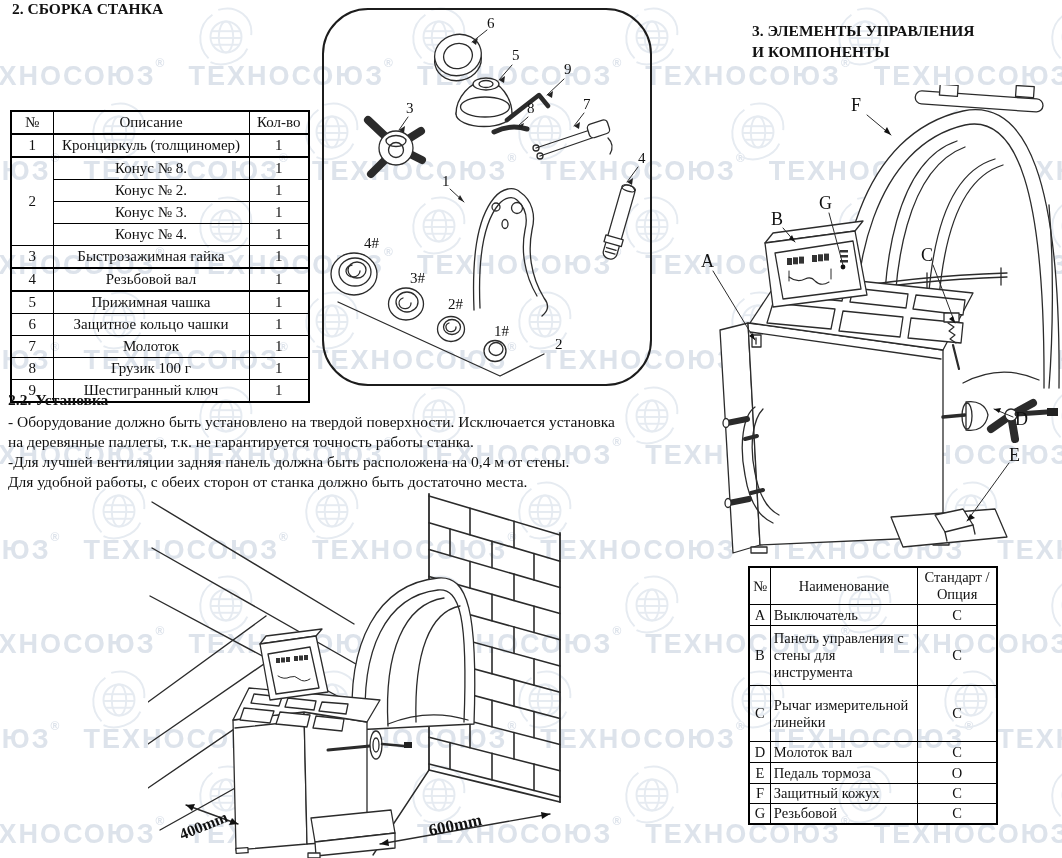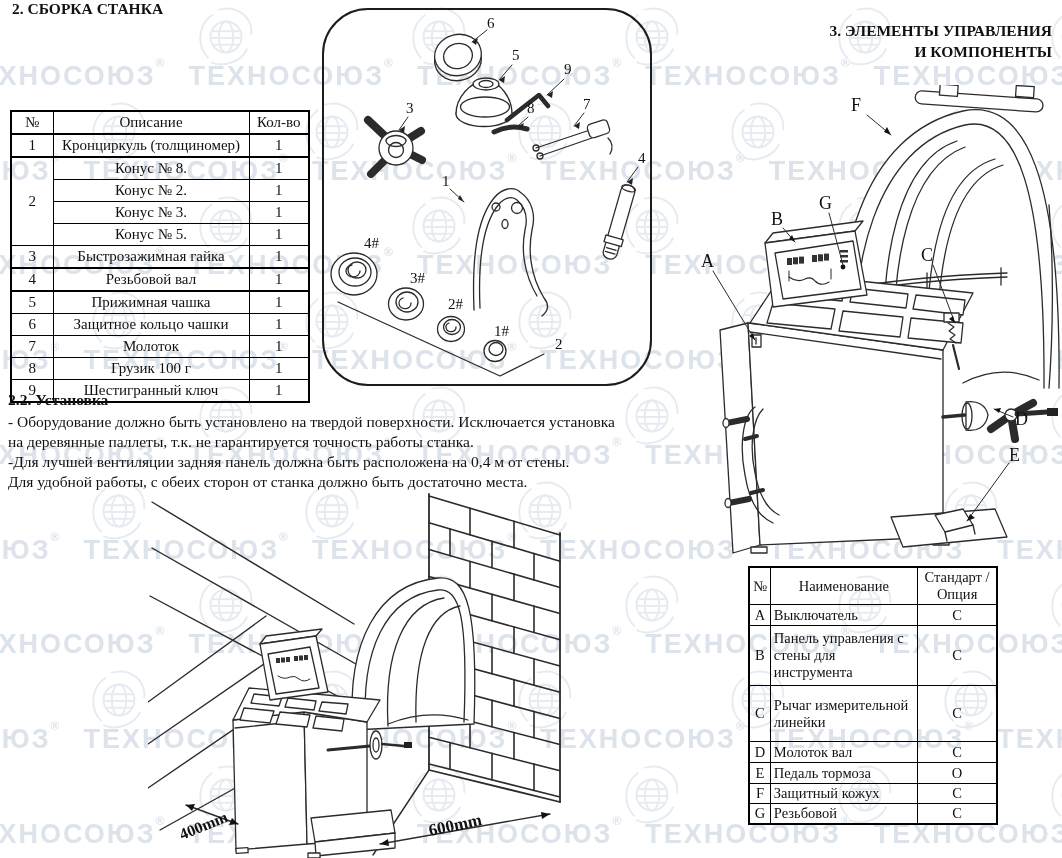--- a/index.html
+++ b/index.html
@@ -19,21 +19,21 @@
   table{border-collapse:collapse;}
   #parts-table{position:absolute;left:10px;top:110px;z-index:1;font-size:15px;}
   #parts-table td,#parts-table th{border:1px solid #000;text-align:center;padding:0 3px;height:21px;font-weight:normal;}
   #parts-table{border:2px solid #000;}
   #parts-table tr.thick td{border-bottom-width:2.5px;}
   #parts-table tr.hthick th{border-bottom-width:2px;}
   
   #exploded-box{position:absolute;left:322px;top:8px;width:326px;height:374px;z-index:1;
                 border:2.5px solid #1c1c1c;border-radius:46px;background:transparent;}
   
-  #sec3-title{position:absolute;left:752px;top:20px;width:300px;text-align:right;z-index:1;
+  #sec3-title{position:absolute;left:752px;top:20px;width:300px;text-align:left;z-index:1;
               font-weight:bold;font-size:15.5px;line-height:21px;}
   
   #comp-table{position:absolute;left:748px;top:566px;z-index:1;font-size:14.5px;background:transparent;}
   #comp-table td,#comp-table th{border:1.5px solid #000;padding:1px 3px;font-weight:normal;}
   #comp-table{border:2px solid #000;}
   #comp-table .c{text-align:center;}
   
   #sub22{position:absolute;left:8px;top:390px;width:640px;z-index:1;font-size:15.5px;line-height:20px;}
   #sub22 .t{font-weight:bold;font-size:15.5px;margin-bottom:2px;}
   
@@ -623,21 +623,21 @@
     </tr>
     <tr>
       <td>Конус № 2.</td>
       <td>1</td>
     </tr>
     <tr>
       <td>Конус № 3.</td>
       <td>1</td>
     </tr>
     <tr>
-      <td>Конус № 5.</td>
+      <td>Конус № 4.</td>
       <td>1</td>
     </tr>
     <tr class="thick">
       <td>3</td>
       <td>Быстрозажимная гайка</td>
       <td>1</td>
     </tr>
     <tr class="thick">
       <td>4</td>
       <td>Резьбовой вал</td>

